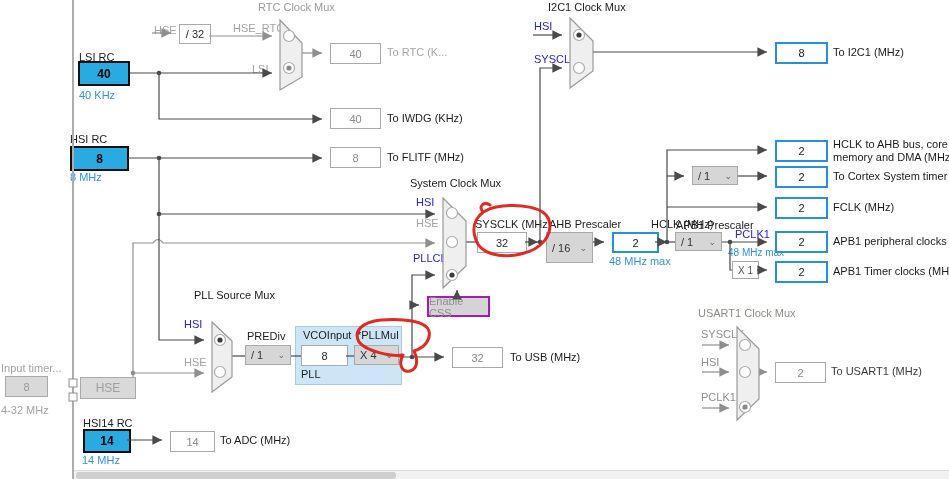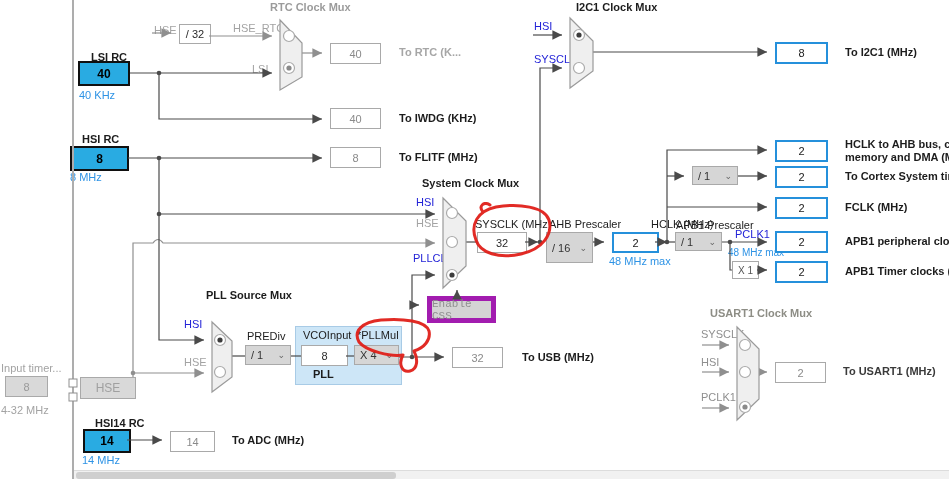--- a/index.html
+++ b/index.html
@@ -1,36 +1,36 @@
 <!DOCTYPE html>
 <html><head>
 <meta charset="utf-8">
 <style>
   html,body{margin:0;padding:0;background:#fff;}
   #stage{position:relative;width:949px;height:479px;background:#fff;overflow:hidden;
          font-family:"Liberation Sans",sans-serif;}
   .lbl{position:absolute;font-size:11px;color:#1c1c1c;white-space:nowrap;line-height:13px;}
-  .b{font-weight:bold;margin-left:12px;}
+  .b{font-weight:normal;}
   .blue{color:#2323D7;}
   .lb{color:#2E93E5;}
   .gry{color:#A3A3A3;}
   .dgry{color:#8F8F8F;}
   .ttl-gry{color:#9B9B9B;}
   .vbox{position:absolute;background:#fff;border:1px solid #A9A9A9;display:flex;align-items:center;
         justify-content:center;font-size:11px;color:#8a8a8a;}
   .dkv{color:#2b2b2b;}
   .cyan{position:absolute;background:#29ABE2;border:2px solid #101010;display:flex;align-items:center;
         justify-content:center;font-size:12px;font-weight:bold;color:#000;}
   .bblue{position:absolute;background:#fff;border:2px solid #2590DB;display:flex;align-items:center;
         justify-content:center;font-size:11px;color:#1a1a1a;}
   .dd{position:absolute;background:#D6D6D6;border:1px solid #A9A9A9;display:flex;align-items:center;
       justify-content:space-between;font-size:11px;color:#333;padding:0 5px;box-sizing:border-box;}
   .dd .chev{font-size:9px;color:#666;margin-left:4px;}
-  .btn{position:absolute;background:#D4D4D4;border:5px solid #a21caf;display:flex;align-items:center;
-       justify-content:center;font-size:11px;color:#8F8F8F;font-family:Liberation Mono, monospace;}
+  .btn{position:absolute;background:#D4D4D4;border:2px solid #a21caf;display:flex;align-items:center;
+       justify-content:center;font-size:11px;color:#8F8F8F;}
   .gbox{position:absolute;background:#D9D9D9;border:1px solid #A9A9A9;display:flex;align-items:center;
         justify-content:center;font-size:11px;color:#9a9a9a;}
   .panel{position:absolute;background:#CDE6F7;border:1px solid #A8CBE6;}
   svg{position:absolute;left:0;top:0;pointer-events:none;}
   .scroll{position:absolute;background:#F1F1F1;border-top:1px solid #DCDCDC;}
   .thumb{position:absolute;background:#CFCFCF;height:7px;top:1px;border-radius:3px;}
 </style>
 </head>
 <body>
 
@@ -50,21 +50,21 @@
   <div class="cyan" style="left:78px;top:61px;width:48px;height:21px">40</div>
   <div class="lbl lb" style="left:79px;top:89px">40 KHz</div>
 
   <div class="lbl b" style="left:70px;top:133px">HSI RC</div>
   <div class="cyan" style="left:70px;top:146px;width:55px;height:21px">8</div>
   <div class="lbl lb" style="left:70px;top:171px">8 MHz</div>
 
   <div class="vbox" style="left:330px;top:147px;width:49px;height:19px">8</div>
   <div class="lbl b" style="left:387px;top:151px">To FLITF (MHz)</div>
 
-  <div class="lbl b" style="left:564px;top:1px">I2C1 Clock Mux</div>
+  <div class="lbl b" style="left:548px;top:1px">I2C1 Clock Mux</div>
   <div class="lbl blue" style="left:534px;top:20px">HSI</div>
   <div class="lbl blue" style="left:534px;top:53px">SYSCLK</div>
   <div class="bblue" style="left:775px;top:42px;width:49px;height:18px">8</div>
   <div class="lbl b" style="left:833px;top:46px">To I2C1 (MHz)</div>
 
   <div class="lbl b" style="left:410px;top:177px">System Clock Mux</div>
   <div class="lbl blue" style="left:416px;top:196px">HSI</div>
   <div class="lbl gry" style="left:416px;top:217px">HSE</div>
   <div class="lbl blue" style="left:413px;top:252px">PLLCLK</div>
   <div class="lbl" style="left:475px;top:218px">SYSCLK (MHz)</div>

